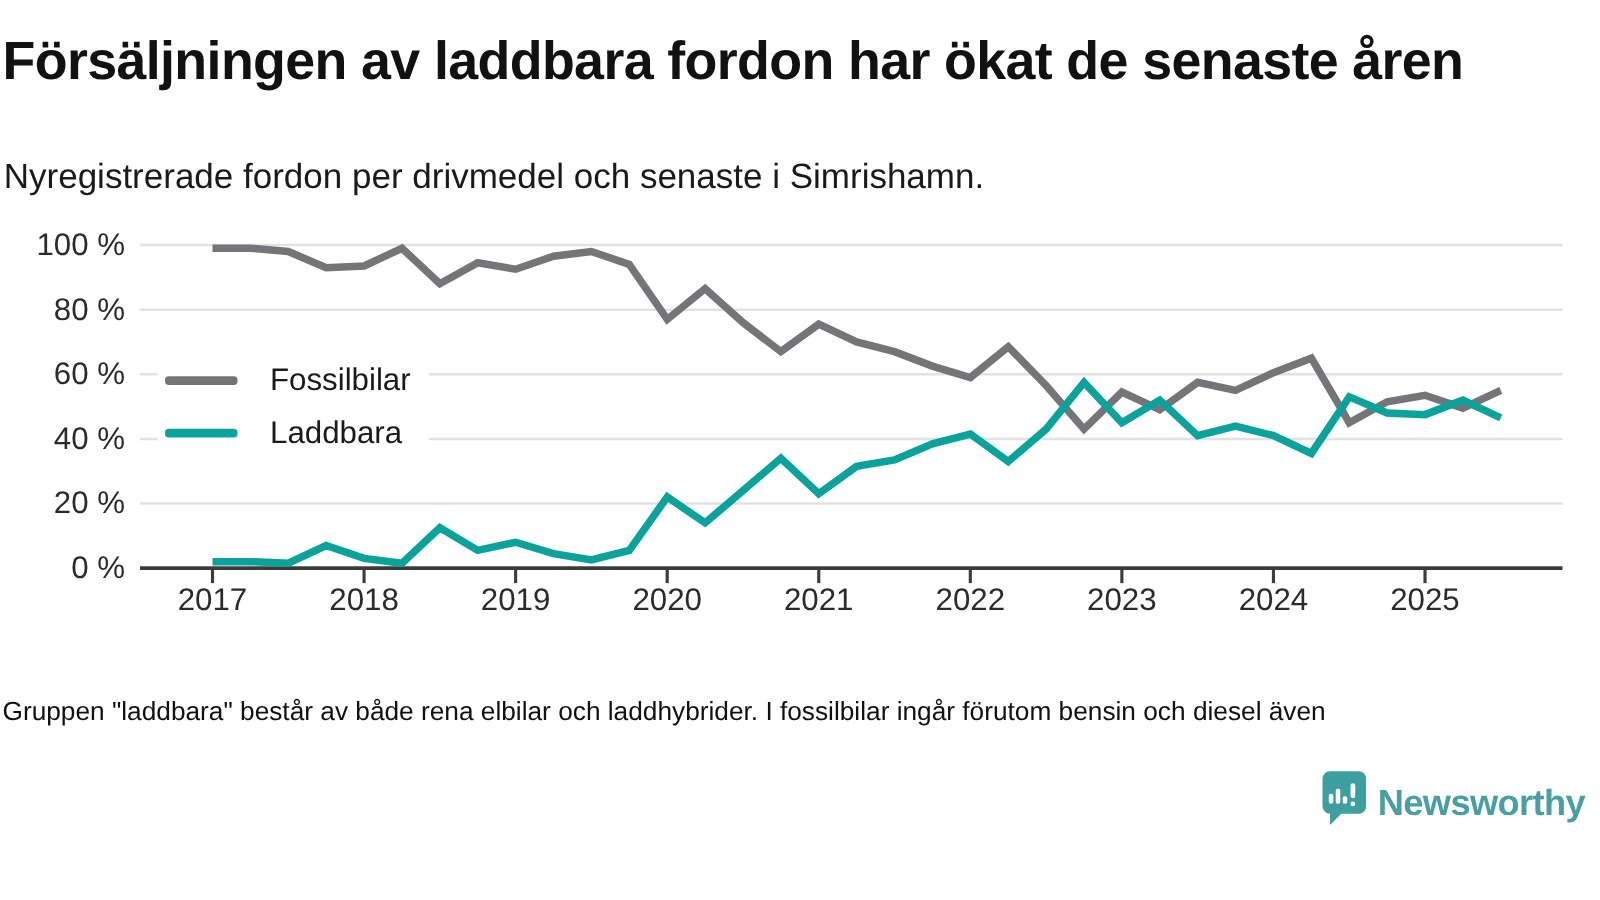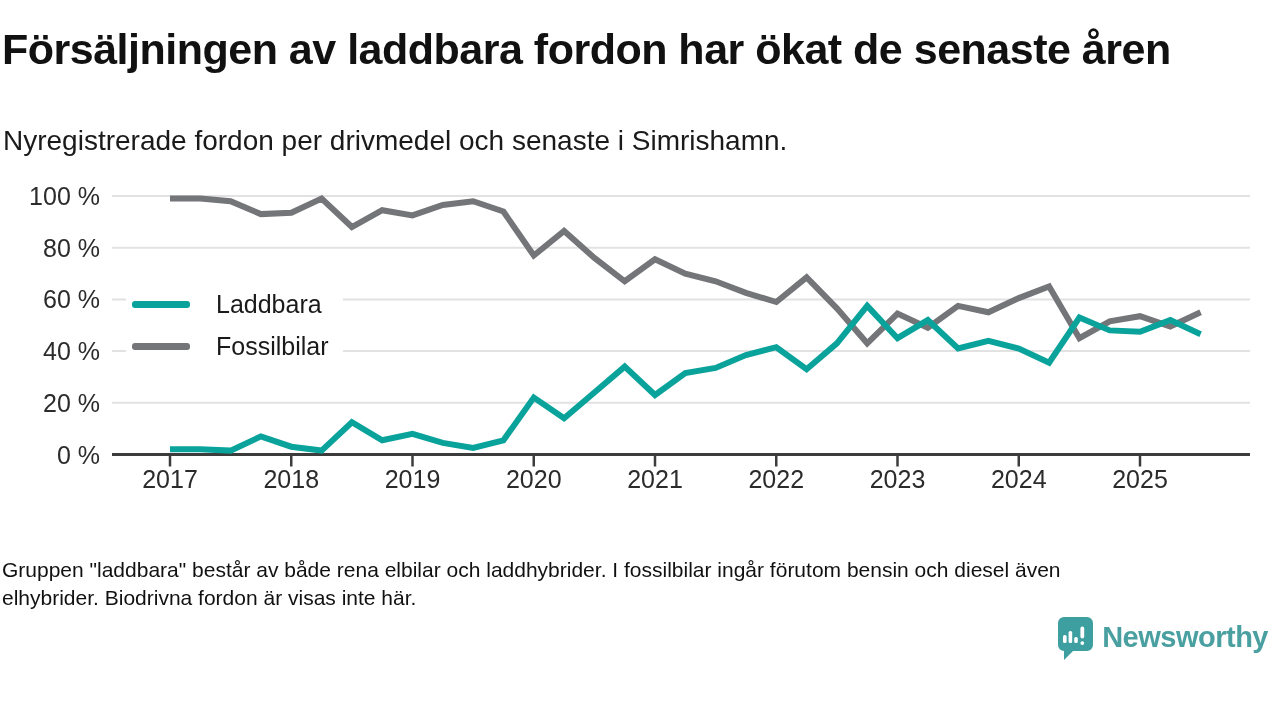--- a/index.html
+++ b/index.html
@@ -23,21 +23,21 @@
   }
   .legend-row{display:flex;align-items:center;gap:26px;}
   .legend-swatch{width:58px;height:7px;border-radius:3px;}
   .legend-label{font-size:25px;color:#1a1a1a;}
   .footnote{
     position:absolute;left:2px;top:556px;width:1240px;
     font-size:21px;line-height:28px;color:#111;
   }
   .logo{
     position:absolute;right:12px;bottom:20px;
-    display:flex;align-items:center;gap:9px;
+    display:flex;align-items:flex-end;gap:9px;
   }
   .logo-text{font-size:29px;font-weight:bold;letter-spacing:-0.5px;}
 </style>
 </head>
 <body>
 
 <div id="canvas">
 
   <div class="title">Försäljningen av laddbara fordon har ökat de senaste åren</div>
   <div class="subtitle">Nyregistrerade fordon per drivmedel och senaste i Simrishamn.</div>
@@ -72,32 +72,31 @@
       <line x1="1018.75" x2="1018.75" y1="454.5" y2="466.5" stroke="#3c3c3c" stroke-width="2.5"></line>
       <text x="1018.75" y="488" text-anchor="middle" font-size="25" fill="#2b2b2b">2024</text>
       <line x1="1140" x2="1140" y1="454.5" y2="466.5" stroke="#3c3c3c" stroke-width="2.5"></line>
       <text x="1140" y="488" text-anchor="middle" font-size="25" fill="#2b2b2b">2025</text>
       <polyline points="170.0,198.6 200.3,198.6 230.6,201.2 260.9,214.1 291.3,212.8 321.6,198.6 351.9,227.0 382.2,210.2 412.5,215.4 442.8,205.0 473.1,201.2 503.4,211.5 533.8,255.5 564.1,230.9 594.4,258.0 624.7,281.3 655.0,259.3 685.3,273.6 715.6,281.3 745.9,292.9 776.3,302.0 806.6,277.4 836.9,308.4 867.2,343.3 897.5,313.6 927.8,327.8 958.1,305.9 988.4,312.3 1018.8,298.1 1049.1,286.5 1079.4,338.2 1109.7,321.4 1140.0,316.2 1170.3,326.5 1200.6,312.3" fill="none" stroke="#747578" stroke-width="6" stroke-linejoin="miter" stroke-linecap="butt"></polyline>
       <polyline points="170.0,449.3 200.3,449.3 230.6,450.6 260.9,436.4 291.3,446.7 321.6,450.6 351.9,422.2 382.2,440.3 412.5,433.8 442.8,442.9 473.1,448.0 503.4,440.3 533.8,397.6 564.1,418.3 594.4,392.5 624.7,366.6 655.0,395.0 685.3,373.1 715.6,367.9 745.9,355.0 776.3,347.2 806.6,369.2 836.9,343.3 867.2,305.9 897.5,338.2 927.8,320.1 958.1,348.5 988.4,340.8 1018.8,348.5 1049.1,362.7 1079.4,317.5 1109.7,330.4 1140.0,331.7 1170.3,320.1 1200.6,334.3" fill="none" stroke="#0aa39b" stroke-width="6" stroke-linejoin="miter" stroke-linecap="butt"></polyline>
     </svg>
 
   <div class="legend">
     <div class="legend-row">
+      <span class="legend-swatch" style="background: rgb(116, 117, 120);"></span>
+      <span class="legend-label">Fossilbilar</span>
+    </div>
+    <div class="legend-row">
       <span class="legend-swatch" style="background: rgb(10, 163, 155);"></span>
       <span class="legend-label">Laddbara</span>
-    </div>
-    <div class="legend-row">
-      <span class="legend-swatch" style="background: rgb(116, 117, 120);"></span>
-      <span class="legend-label">Fossilbilar</span>
     </div>
   </div>
 
   <div class="footnote">
     <div>Gruppen "laddbara" består av både rena elbilar och laddhybrider. I fossilbilar ingår förutom bensin och diesel även</div>
-    <div>elhybrider. Biodrivna fordon är visas inte här.</div>
   </div>
 
   <div class="logo">
     <svg width="40" height="46" viewBox="0 0 40 46">
       <path d="M11 3 h23 a6 6 0 0 1 6 6 v22 a6 6 0 0 1 -6 6 h-14 l-9 9 v-9 h0 a6 6 0 0 1 -6 -6 v-22 a6 6 0 0 1 6 -6 z" class="logo-bubble" fill="#3d9f9f"></path>
       <rect x="10" y="21" width="3.6" height="8" rx="1.6" fill="#ffffff"></rect>
       <rect x="15.6" y="17" width="3.6" height="12" rx="1.6" fill="#ffffff"></rect>
       <rect x="21.2" y="23" width="3.6" height="6" rx="1.6" fill="#ffffff"></rect>
       <rect x="27.4" y="12.5" width="3.8" height="12" rx="1.9" fill="#ffffff"></rect>
       <rect x="27.4" y="27.2" width="3.8" height="3.8" rx="1.9" fill="#ffffff"></rect>

